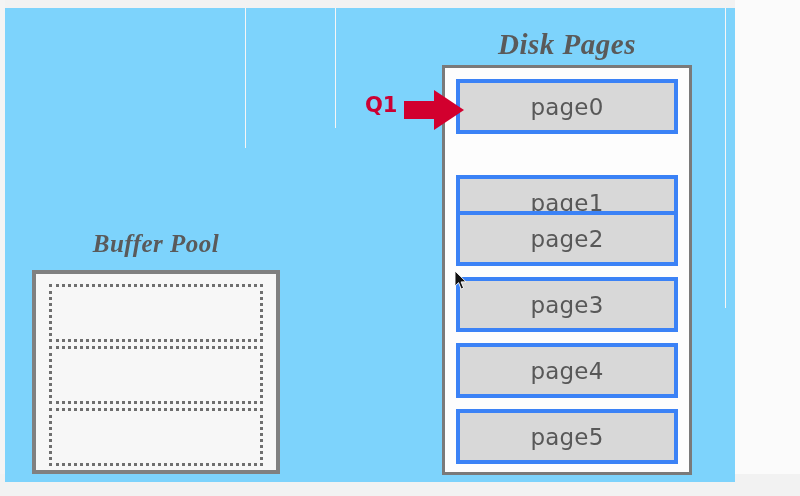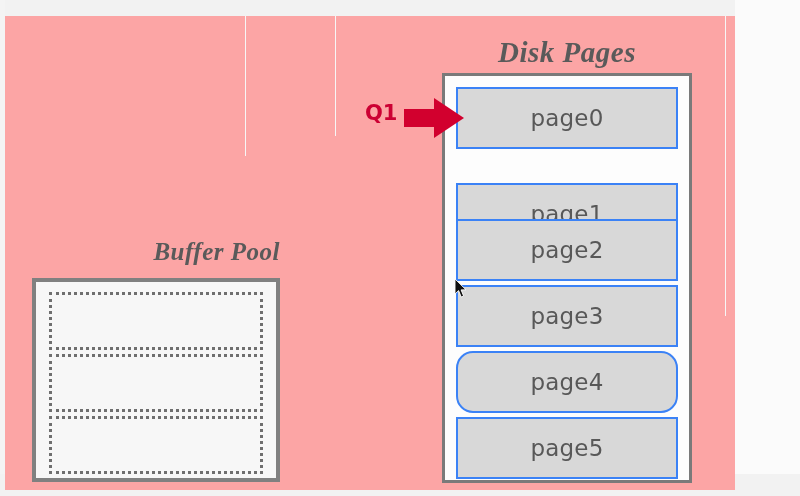--- a/index.html
+++ b/index.html
@@ -12,24 +12,24 @@
     width: 800px;
     height: 496px;
     overflow: hidden;
     font-family: "Liberation Sans", sans-serif;
   }
 
   
   #slide-canvas {
     position: absolute;
     left: 5px;
-    top: 16px;
+    top: 8px;
     width: 730px;
     height: 474px;
-    background: #fca5a5;
+    background: #7dd3fc;
   }
   #canvas-right-gutter {
     position: absolute;
     left: 735px;
     top: 0px;
     width: 65px;
     height: 474px;
     background: #fbfbfb;
   }
   #canvas-bottom-gutter {
@@ -63,42 +63,42 @@
     left: 437px;
     top: 20px;
     width: 250px;
     text-align: center;
     font-size: 29px;
   }
   #buffer-title {
     left: 27px;
     top: 222px;
     width: 248px;
-    text-align: right;
+    text-align: center;
     font-size: 25px;
   }
 
   
   #disk-pages-box {
     position: absolute;
     left: 437px;
     top: 57px;
     width: 250px;
     height: 410px;
     box-sizing: border-box;
     border: 3px solid #7a7a7a;
     background: #fdfdfd;
   }
   .page-slot {
     position: absolute;
     left: 11px;
     width: 222px;
-    height: 62px;
-    box-sizing: border-box;
-    border: 2px solid #3b82f6;
+    height: 55px;
+    box-sizing: border-box;
+    border: 4px solid #3b82f6;
     background: #d8d8d8;
     display: flex;
     align-items: center;
     justify-content: center;
   }
   .page-label {
     font-family: "DejaVu Sans", "Liberation Sans", sans-serif;
     font-size: 23px;
     color: #585858;
     letter-spacing: 0.2px;
@@ -187,21 +187,21 @@
     </div>
 
     <div class="page-slot" style="top:143px;align-items:center;">
       <span class="page-label">page2</span>
     </div>
 
     <div class="page-slot" style="top:209px;text-align:right;">
       <span class="page-label">page3</span>
     </div>
 
-    <div class="page-slot" style="top:275px;border-radius:17px;">
+    <div class="page-slot" style="top:275px;">
       <span class="page-label">page4</span>
     </div>
 
     <div class="page-slot" style="top:341px;text-align:center;">
       <span class="page-label">page5</span>
     </div>
 
   </div>
 
   <div class="panel-title" id="buffer-title">Buffer Pool</div>

